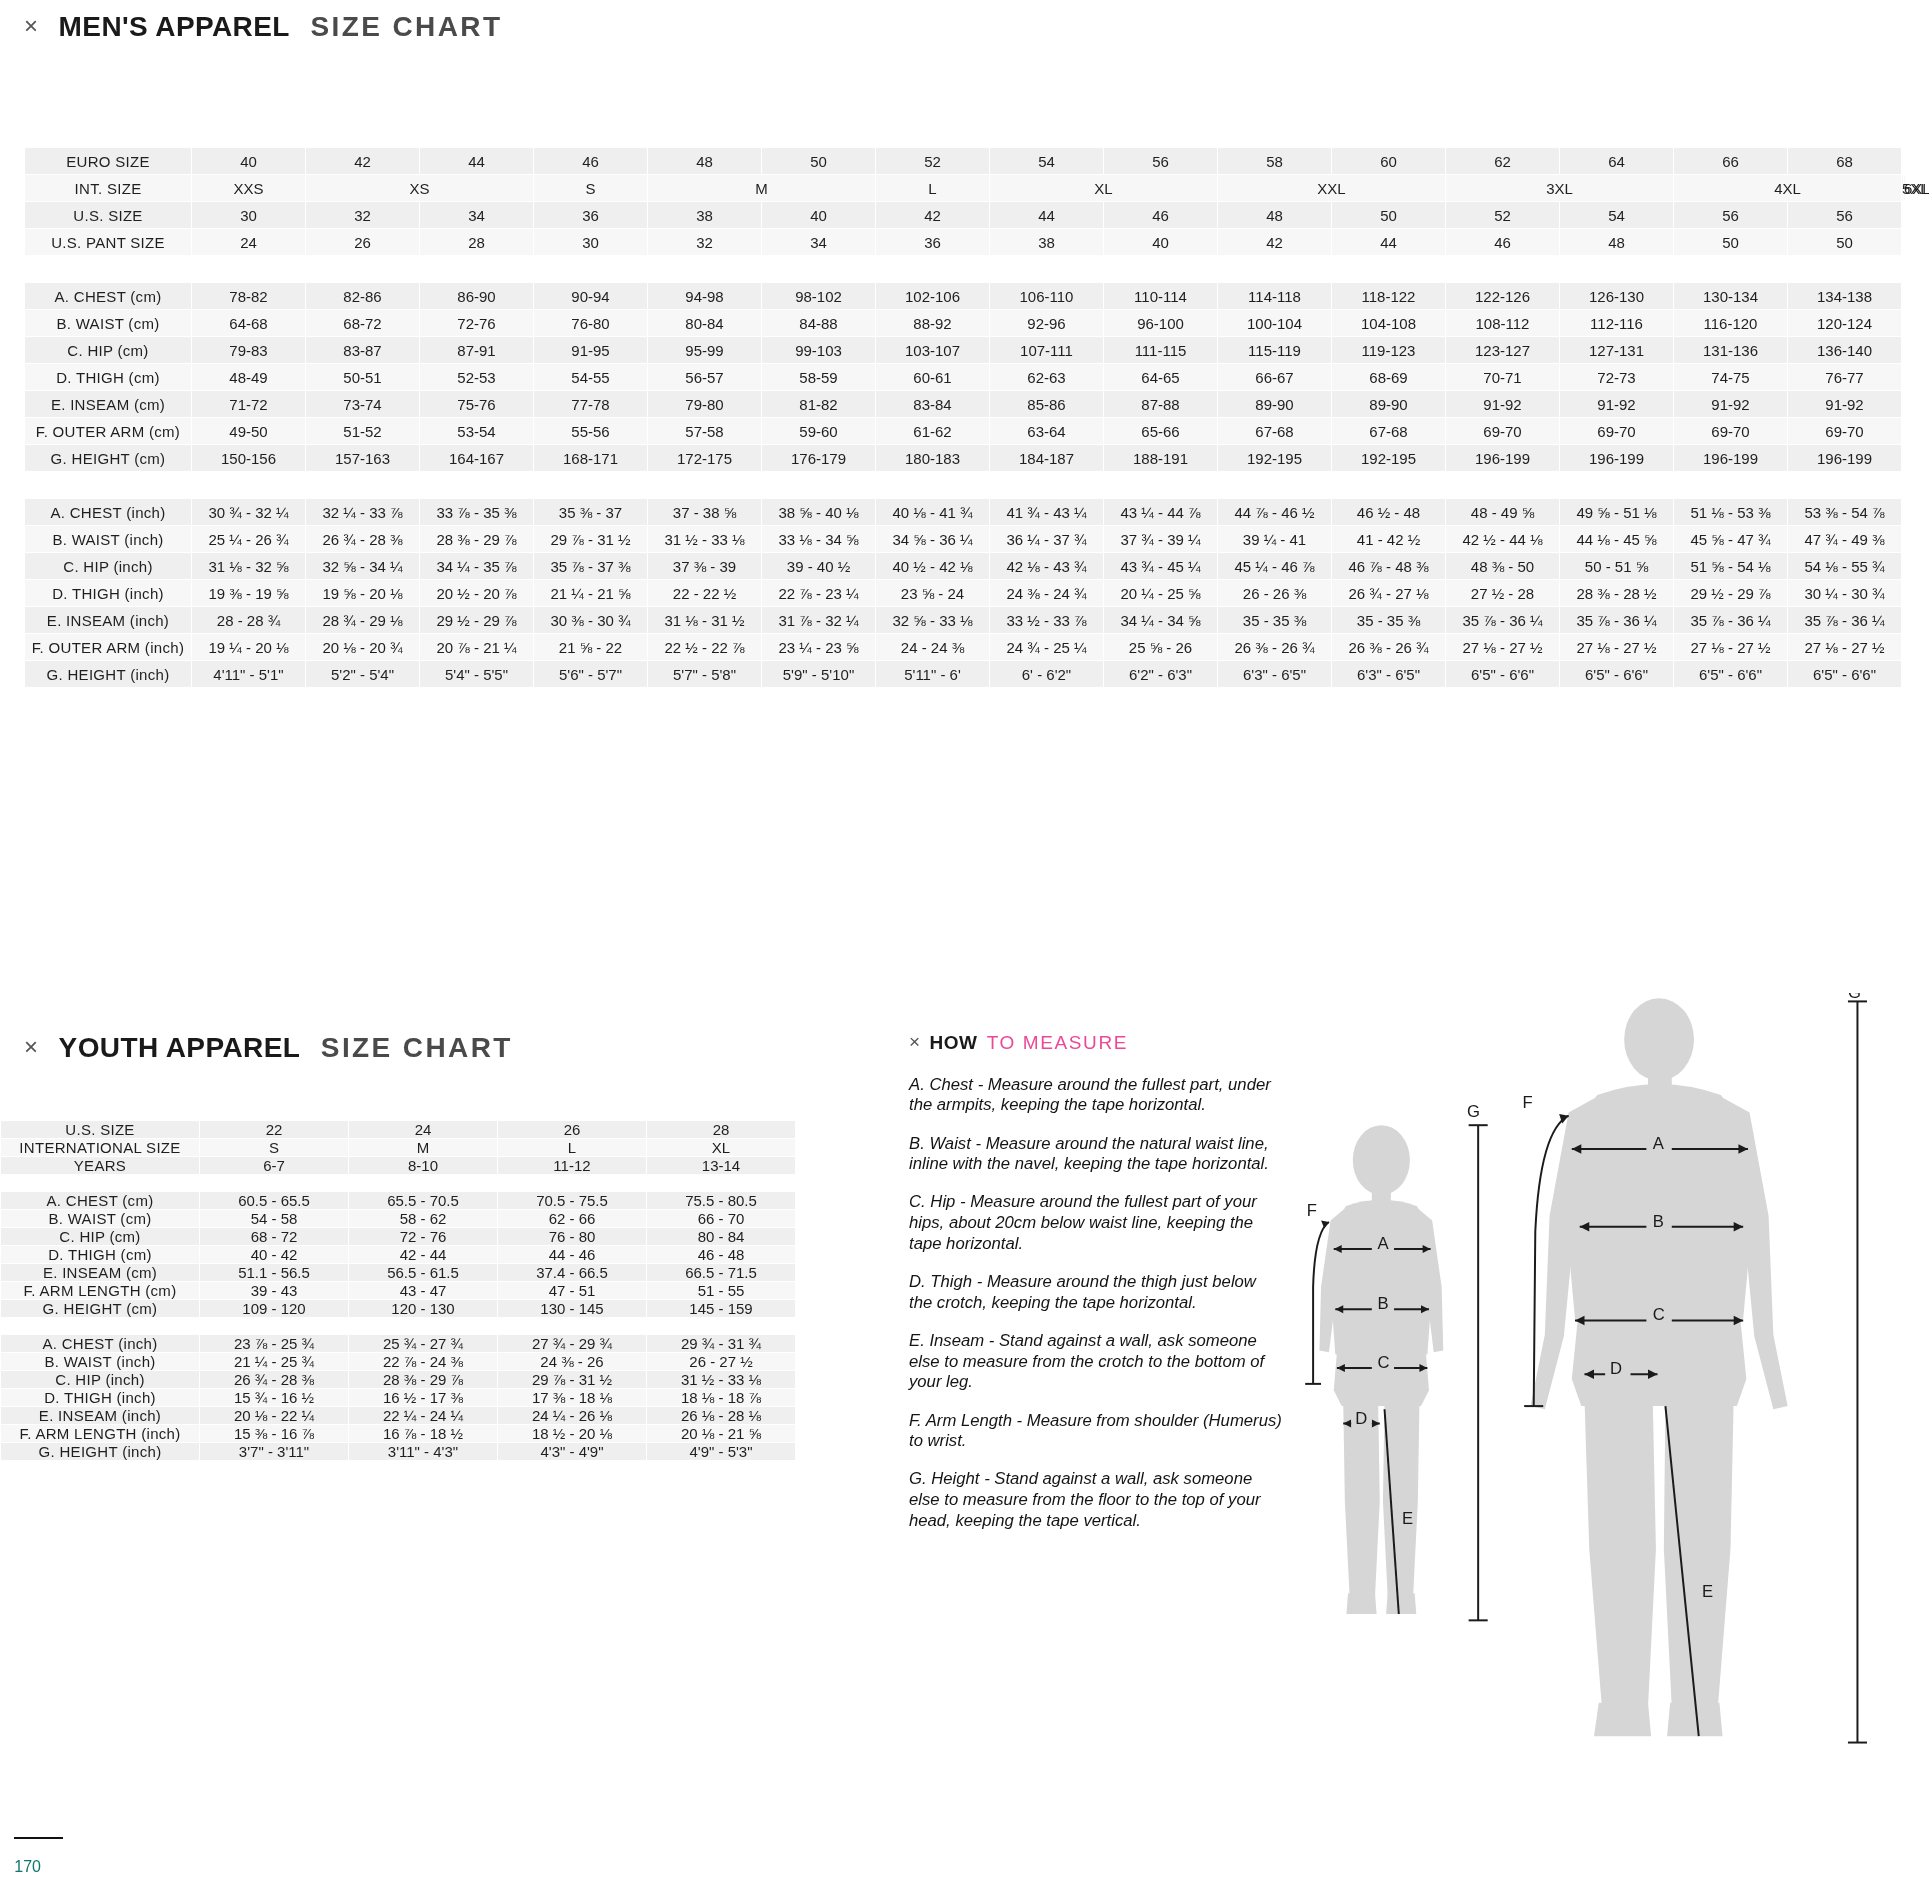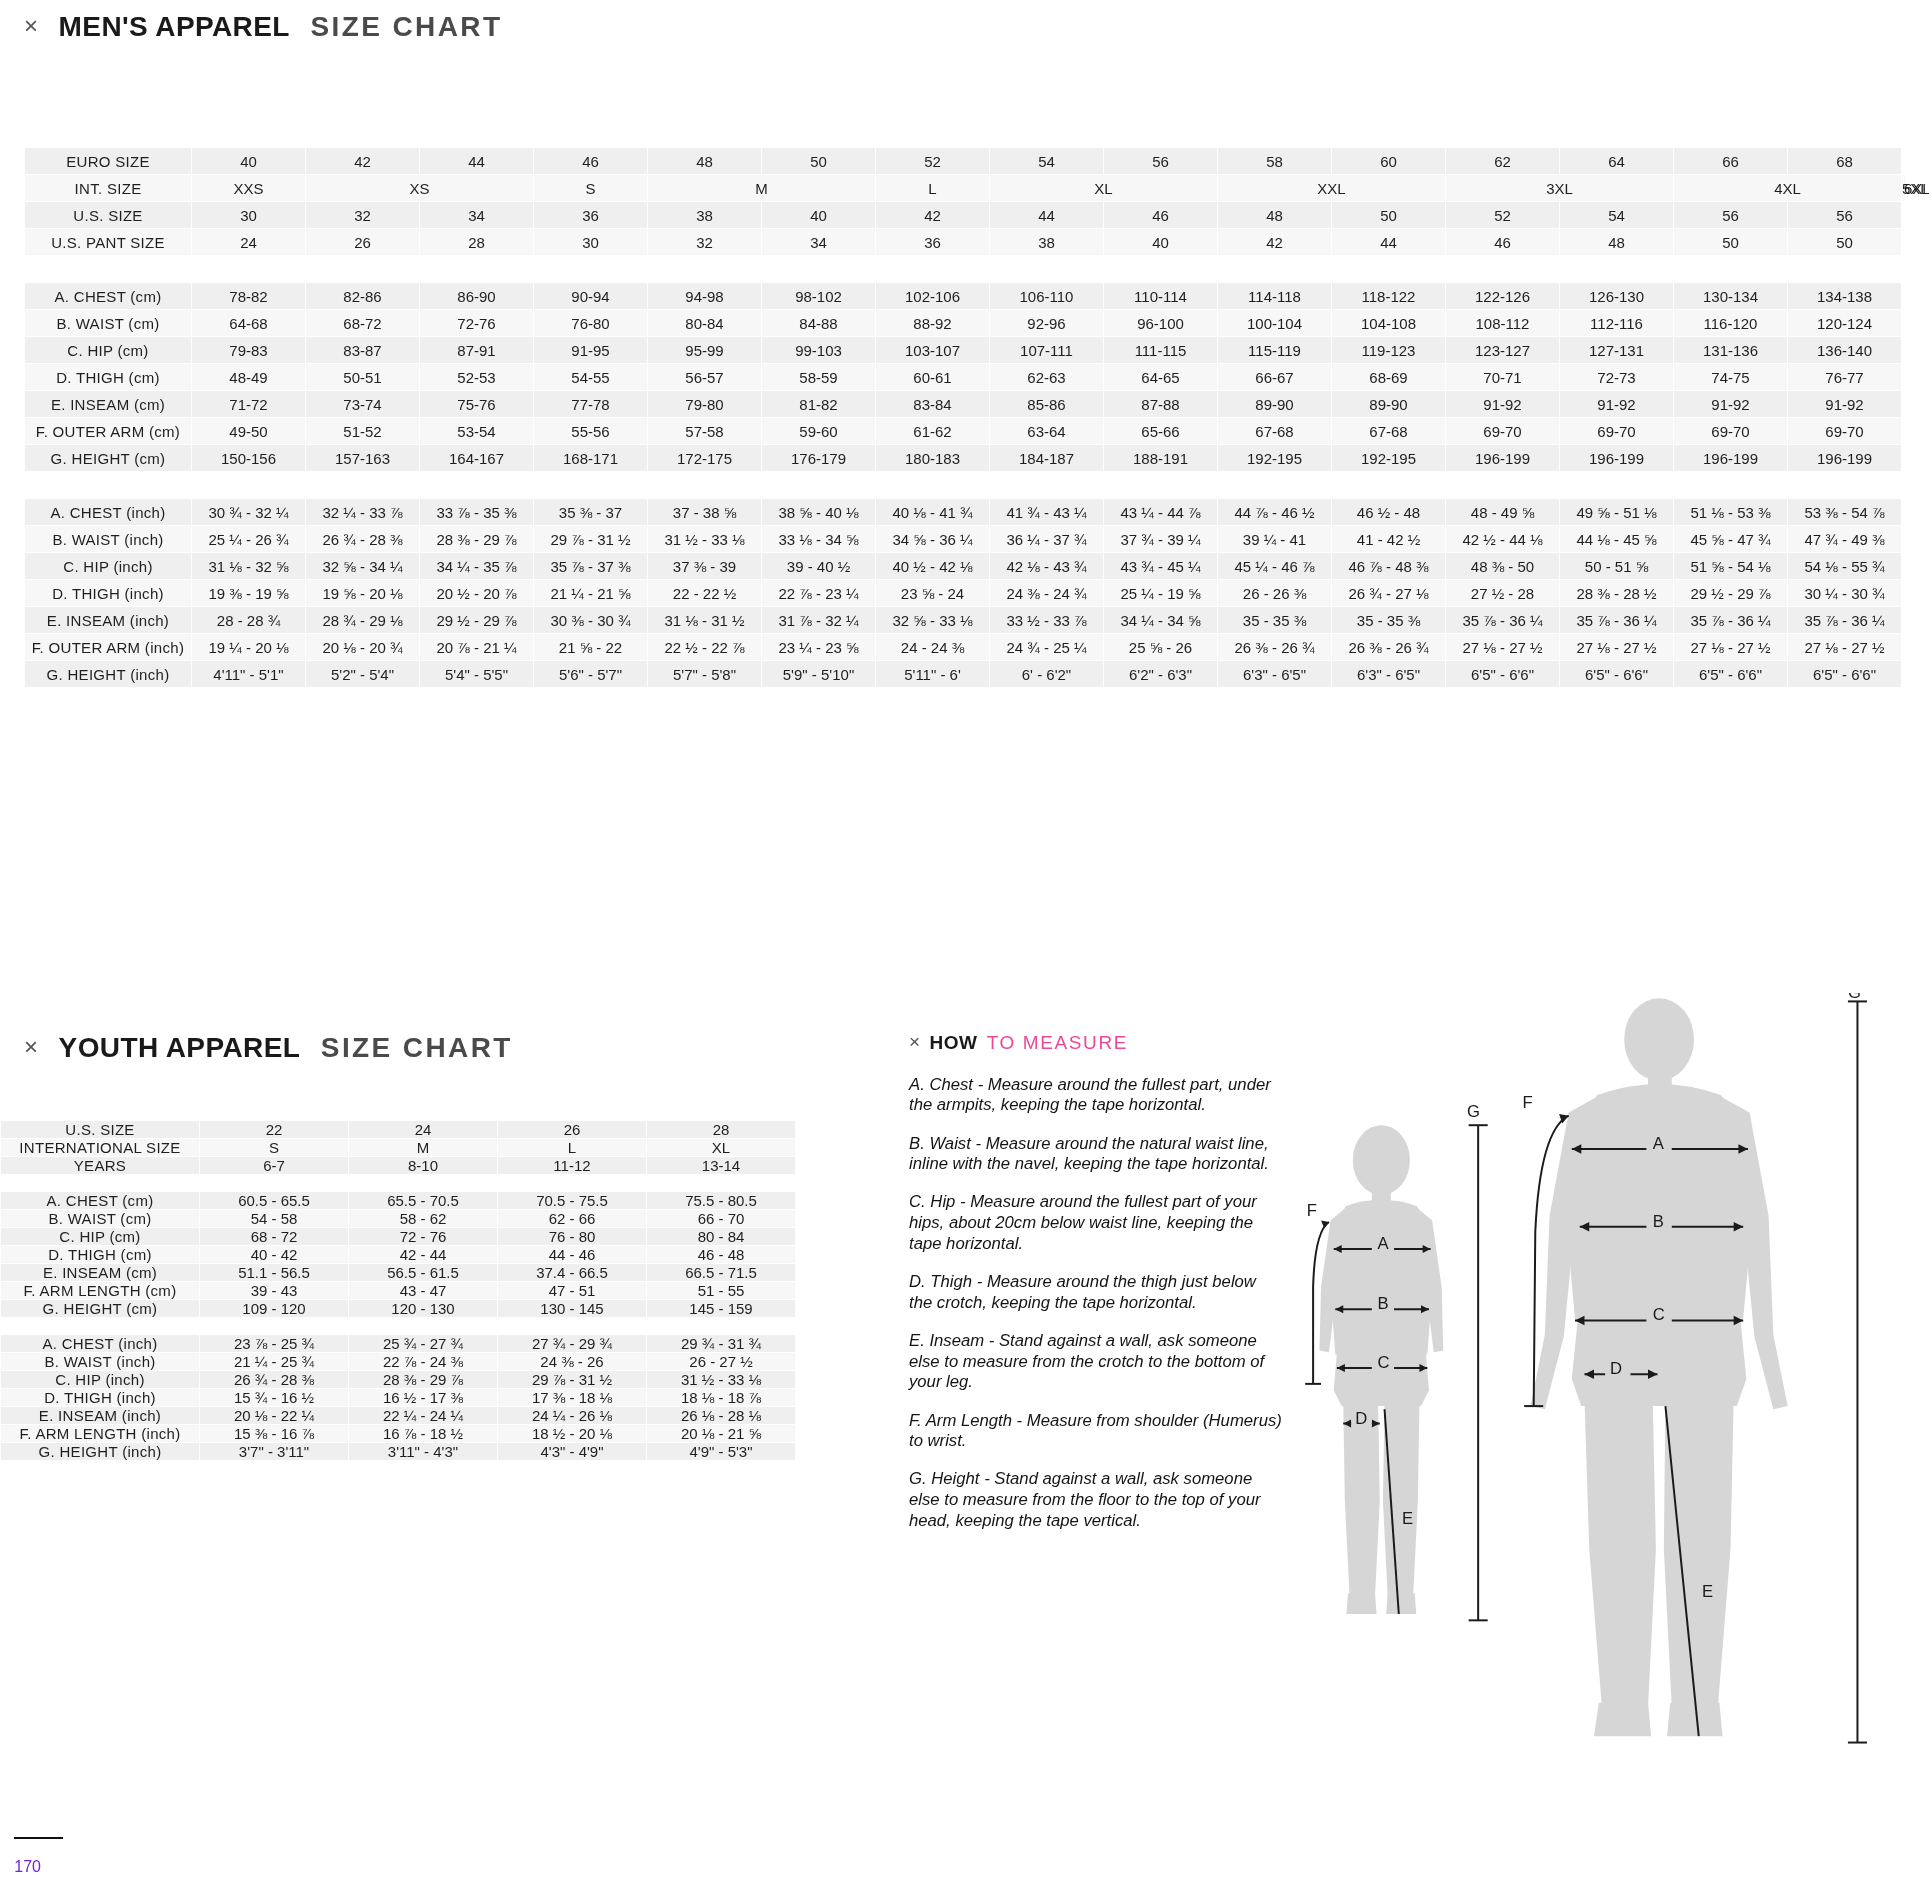--- a/index.html
+++ b/index.html
@@ -95,21 +95,21 @@
     font-size: 16.7px;
     line-height: 1.24;
     margin: 0 0 17.5px 0;
     color: #141414;
   }
 
   #figures { position: absolute; top: 993px; left: 1302px; width: 611px; height: 850px; }
 
   #footer { position: absolute; left: 14.3px; bottom: 22px; }
   #footer .rule { width: 49px; height: 2.4px; background: #111; }
-  #footer .pg { font-size: 16px; margin-top: 19px; color: #6d28d9; }
+  #footer .pg { font-size: 16px; margin-top: 19px; color: #0f766e; }
 
   .label-letter {
     font-size: 21px;
     fill: #1b1b1b;
     font-family: "Liberation Sans", sans-serif;
   }
 </style>
 </head>
 <body>
 
@@ -386,21 +386,21 @@
             <tr>
               <td class="rowlabel zebra-b">D. THIGH (inch)</td>
               <td class="zebra-b">19 ⅜ - 19 ⅝</td>
               <td class="zebra-b">19 ⅝ - 20 ⅛</td>
               <td class="zebra-b">20 ½ - 20 ⅞</td>
               <td class="zebra-b">21 ¼ - 21 ⅝</td>
               <td class="zebra-b">22 - 22 ½</td>
               <td class="zebra-b">22 ⅞ - 23 ¼</td>
               <td class="zebra-b">23 ⅝ - 24</td>
               <td class="zebra-b">24 ⅜ - 24 ¾</td>
-              <td class="zebra-b">25 ¼ - 19 ⅝</td>
+              <td class="zebra-b">20 ¼ - 25 ⅝</td>
               <td class="zebra-b">26 - 26 ⅜</td>
               <td class="zebra-b">26 ¾ - 27 ⅛</td>
               <td class="zebra-b">27 ½ - 28</td>
               <td class="zebra-b">28 ⅜ - 28 ½</td>
               <td class="zebra-b">29 ½ - 29 ⅞</td>
               <td class="zebra-b">30 ¼ - 30 ¾</td>
             </tr>
             <tr>
               <td class="rowlabel zebra-a">E. INSEAM (inch)</td>
               <td class="zebra-a">28 - 28 ¾</td>

